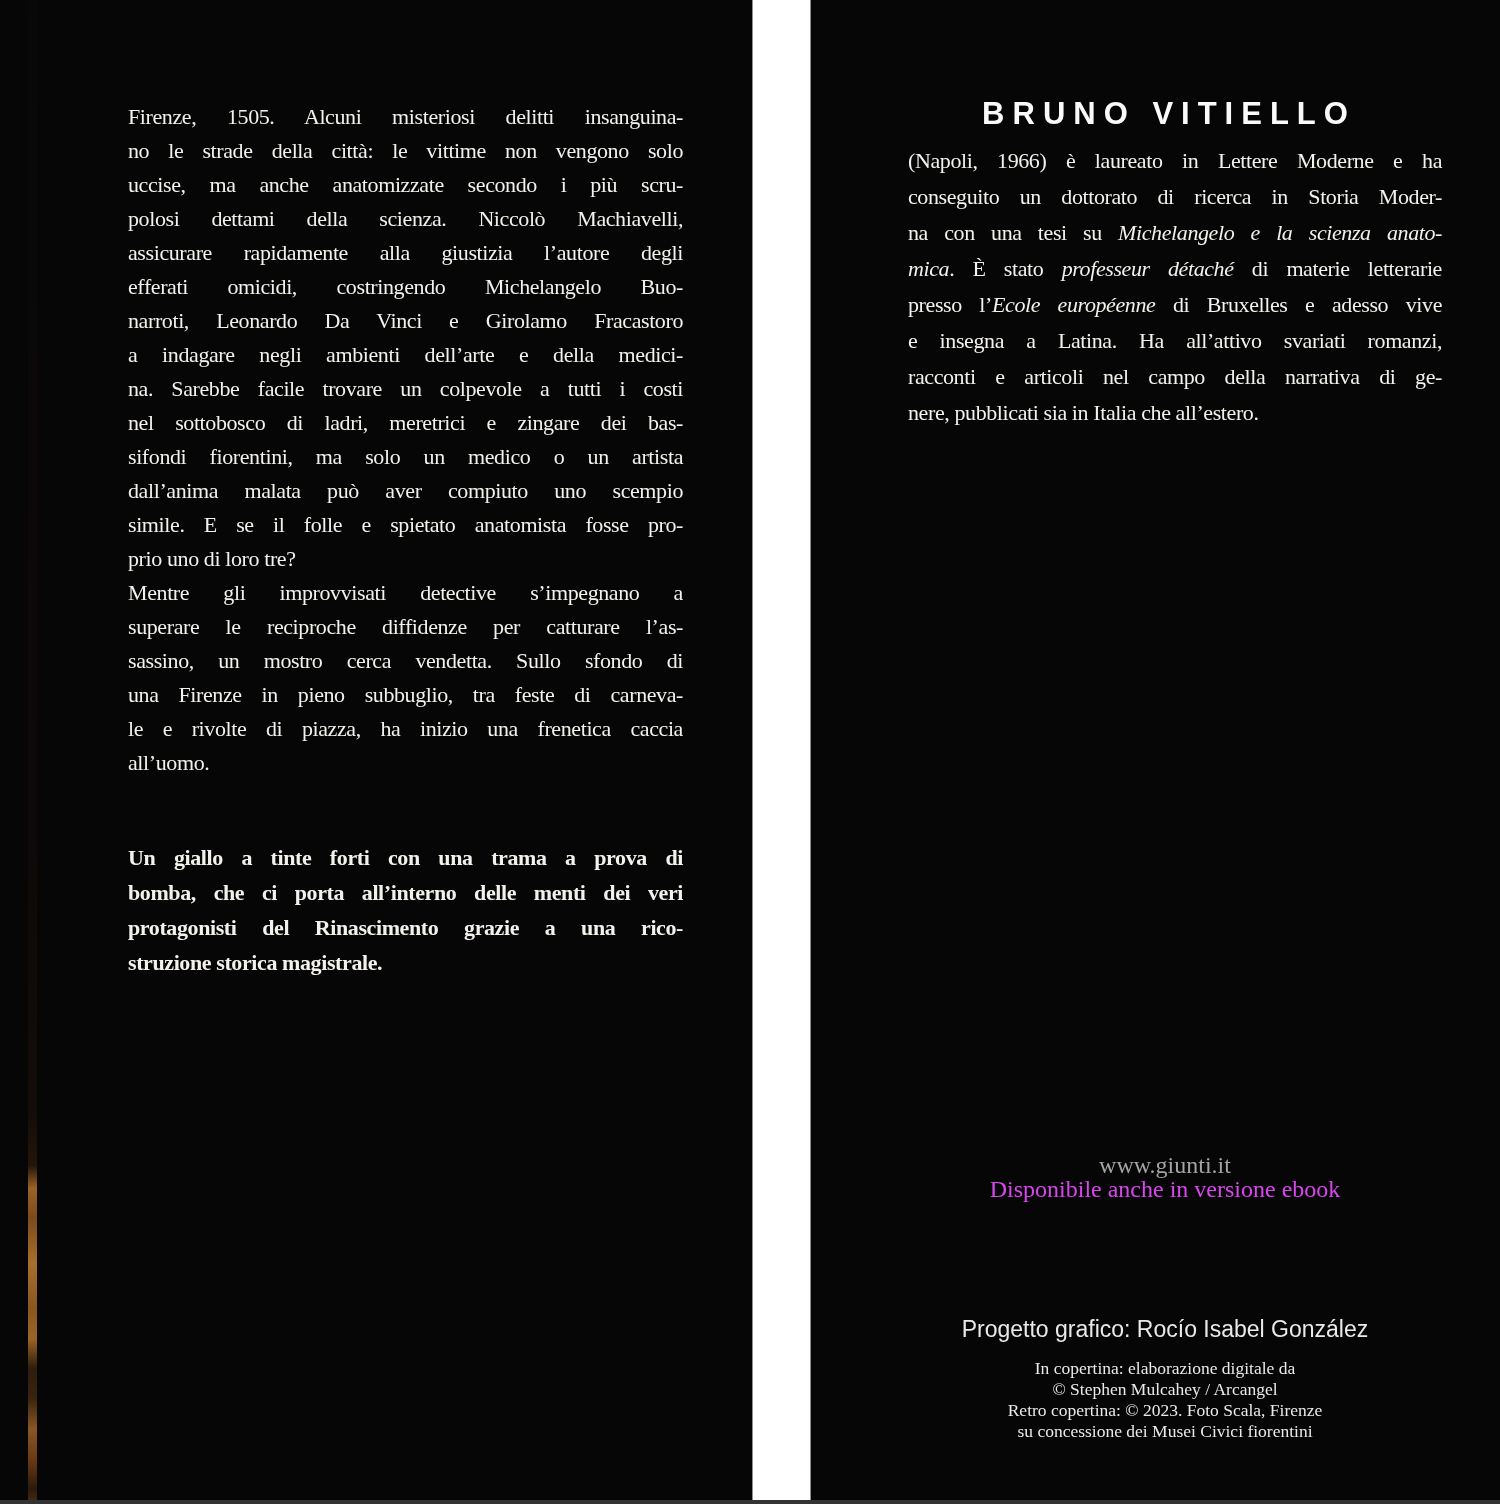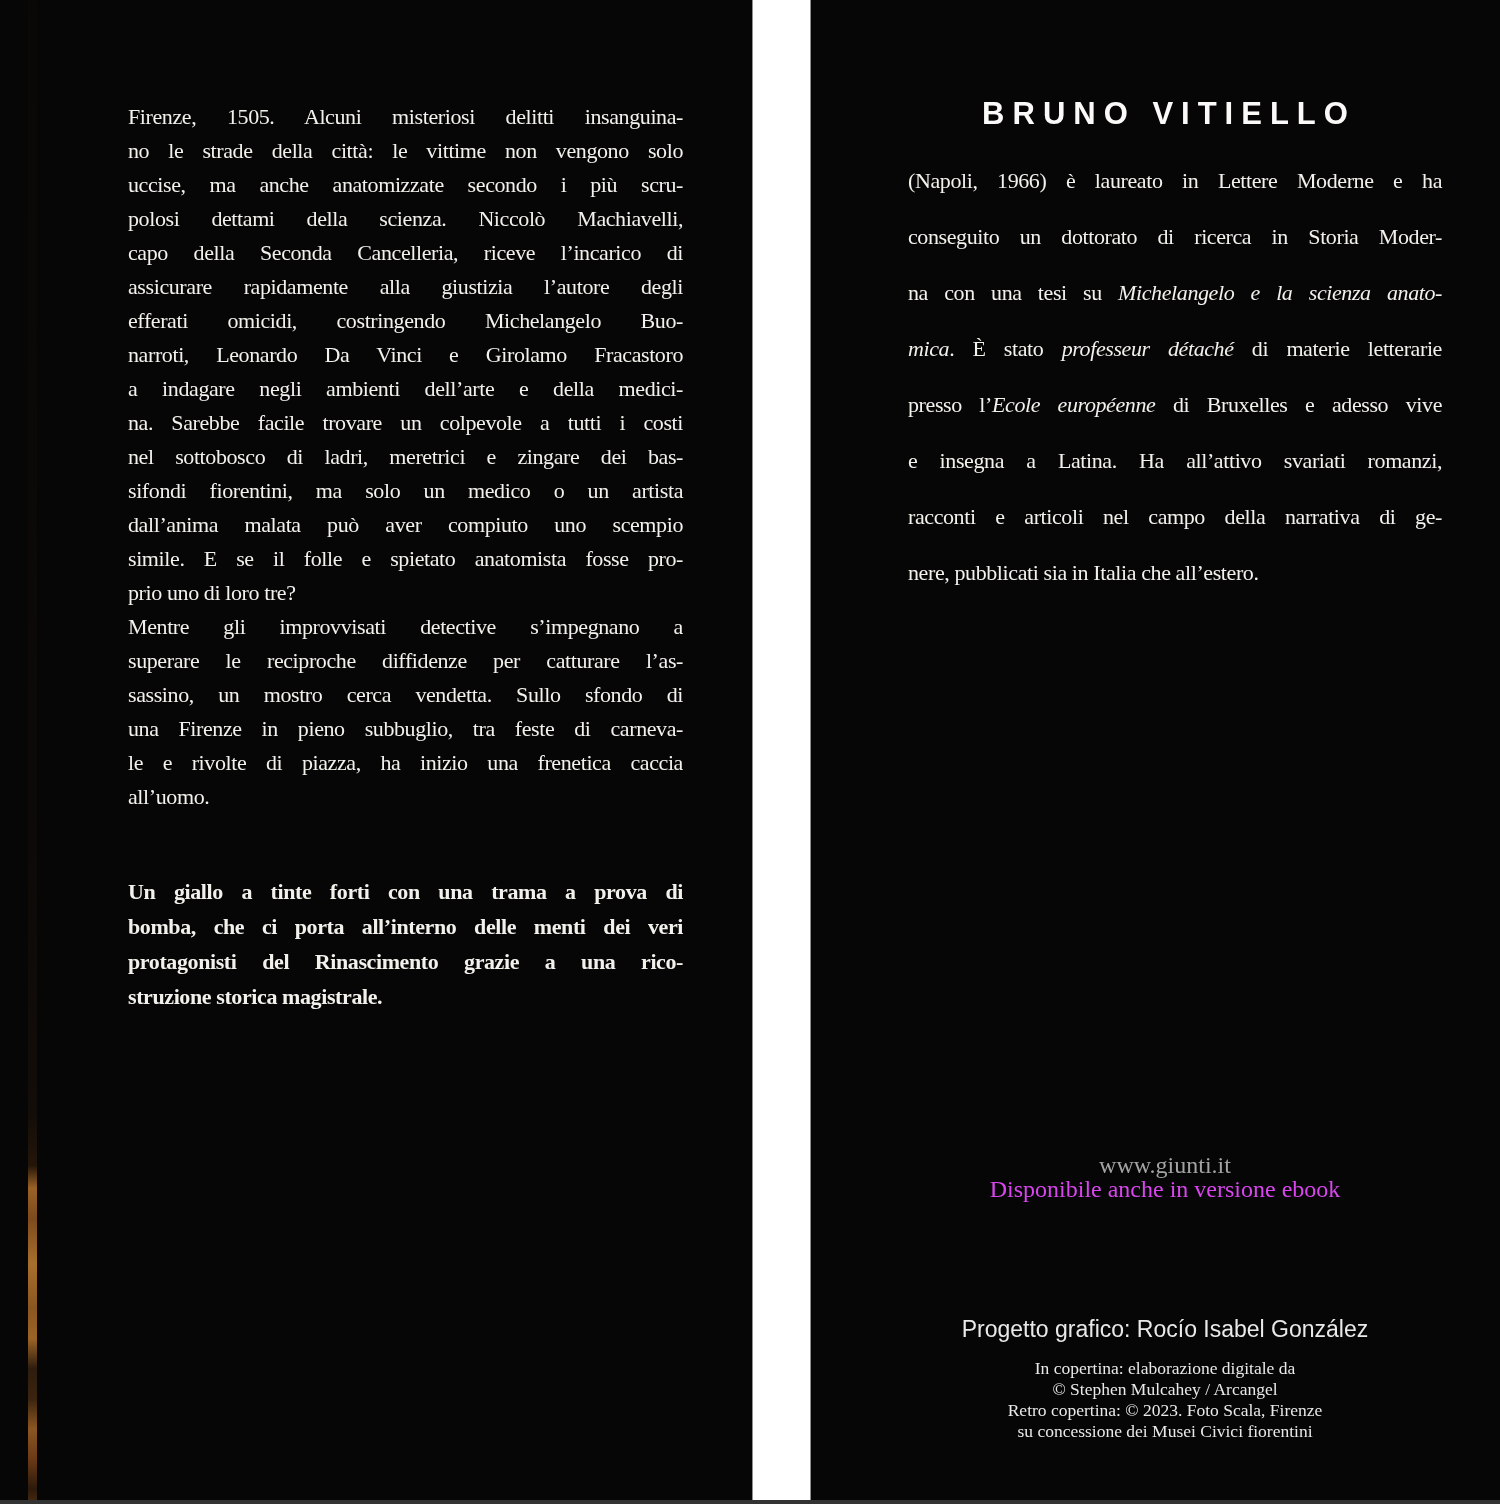--- a/index.html
+++ b/index.html
@@ -57,21 +57,21 @@
 
   
   .author{
     position:absolute;top:96px;left:0;width:100%;margin:0;
     text-align:center;
     font-family:"Liberation Sans", sans-serif;
     font-size:31px;font-weight:600;letter-spacing:8px;text-indent:8px;
     color:#fbfaf8;
   }
   .bio{position:absolute;top:143px;left:97px;width:534px;}
-  .bio .line{line-height:36px;margin-top:20px;}
+  .bio .line{line-height:36px;}
 
   .site{
     position:absolute;top:1152px;left:0;width:100%;
     text-align:center;font-size:24px;color:#a3a3a3;
   }
   .ebook{
     position:absolute;top:1176px;left:0;width:100%;
     text-align:center;font-size:24px;color:#d946ef;
   }
   .credit-design{
@@ -99,21 +99,20 @@
 <div class="page">
   <div class="edge edge-left"></div>
 
   <section class="flap flap-left">
     <div class="synopsis" id="synopsis">
         <div class="para">
           <div class="line"><span>Firenze, 1505. Alcuni misteriosi delitti insanguina-</span></div>
           <div class="line"><span>no le strade della città: le vittime non vengono solo</span></div>
           <div class="line"><span>uccise, ma anche anatomizzate secondo i più scru-</span></div>
           <div class="line"><span>polosi dettami della scienza. Niccolò Machiavelli,</span></div>
-          <div class="line"><span>capo della Seconda Cancelleria, riceve l’incarico di</span></div>
           <div class="line"><span>assicurare rapidamente alla giustizia l’autore degli</span></div>
           <div class="line"><span>efferati omicidi, costringendo Michelangelo Buo-</span></div>
           <div class="line"><span>narroti, Leonardo Da Vinci e Girolamo Fracastoro</span></div>
           <div class="line"><span>a indagare negli ambienti dell’arte e della medici-</span></div>
           <div class="line"><span>na. Sarebbe facile trovare un colpevole a tutti i costi</span></div>
           <div class="line"><span>nel sottobosco di ladri, meretrici e zingare dei bas-</span></div>
           <div class="line"><span>sifondi fiorentini, ma solo un medico o un artista</span></div>
           <div class="line"><span>dall’anima malata può aver compiuto uno scempio</span></div>
           <div class="line"><span>simile. E se il folle e spietato anatomista fosse pro-</span></div>
           <div class="line last"><span>prio uno di loro tre?</span></div>

